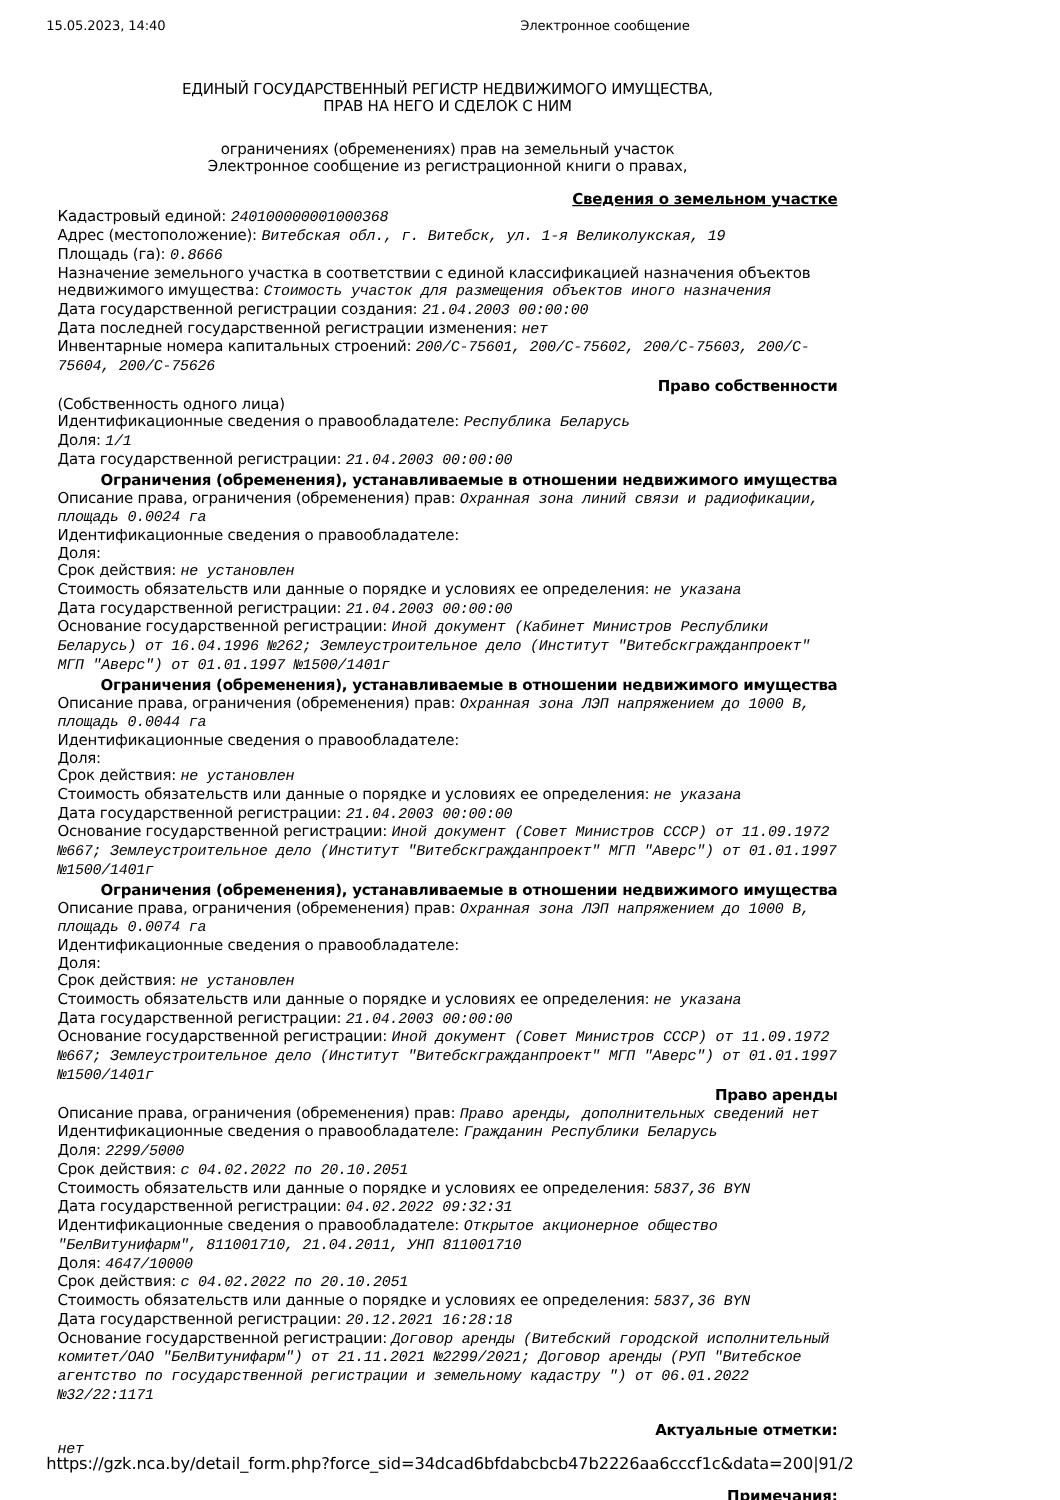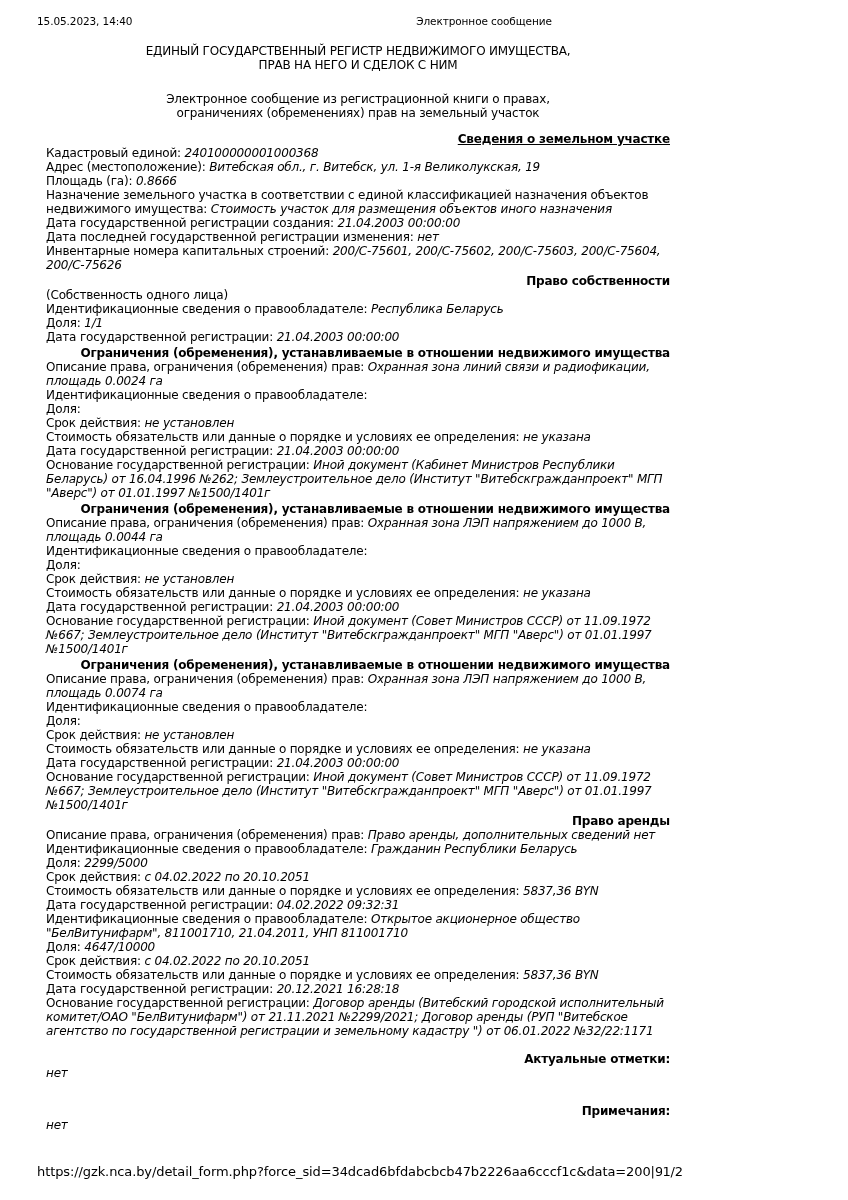--- a/index.html
+++ b/index.html
@@ -27,36 +27,36 @@
   }
   .print-date { position: absolute; left: 37px; top: 0; white-space: nowrap; }
   .print-title {
     position: absolute; left: 484px; top: 0;
     transform: translateX(-50%);
     white-space: nowrap;
   }
 
   .doc { padding: 44px 38px 0 46px; }
 
-  .doc-title { text-align: center; }
+  .doc-title { text-align: center; margin-top: 20px; }
   .doc-subtitle { text-align: center; margin-top: 20px; }
 
   .sections { margin-top: 0; }
   .doc-section { margin-top: 2px; }
   .sec-land { margin-top: 12px; }
   .sec-lease { }
   .sec-marks { margin-top: 14px; }
   .sec-notes { margin-top: 24px; }
 
   .section-heading { font-weight: bold; text-align: right; }
   .section-heading.underlined { text-decoration: underline; }
 
   .field-line { min-height: 14px; }
   .field-label { font-style: normal; }
-  .field-value { font-style: italic; }
+  .field-value { font-style: italic; font-family: Liberation Mono, monospace; }
 
   .print-footer {
     position: absolute;
     bottom: 21px; left: 37px; right: 25px;
     display: flex;
     justify-content: space-between;
     align-items: flex-start;
     font-size: 13px;
     letter-spacing: -0.1px;
   }
@@ -72,22 +72,22 @@
     <span class="print-date">15.05.2023, 14:40</span>
     <span class="print-title">Электронное сообщение</span>
   </div>
 
   <div class="doc">
     <div class="doc-title">
       <div>ЕДИНЫЙ ГОСУДАРСТВЕННЫЙ РЕГИСТР НЕДВИЖИМОГО ИМУЩЕСТВА,</div>
       <div>ПРАВ НА НЕГО И СДЕЛОК С НИМ</div>
     </div>
     <div class="doc-subtitle">
+      <div>ограничениях (обременениях) прав на земельный участок</div>
       <div>Электронное сообщение из регистрационной книги о правах,</div>
-      <div>ограничениях (обременениях) прав на земельный участок</div>
     </div>
     <div class="sections">
         <section class="doc-section sec-land">
           <div class="section-heading underlined">Сведения о земельном участке</div>
           <div class="field-line"><span class="field-label">Кадастровый единой:</span> <span class="field-value">240100000001000368</span></div>
           <div class="field-line"><span class="field-label">Адрес (местоположение):</span> <span class="field-value">Витебская обл., г. Витебск, ул. 1-я Великолукская, 19</span></div>
           <div class="field-line"><span class="field-label">Площадь (га):</span> <span class="field-value">0.8666</span></div>
           <div class="field-line"><span class="field-label">Назначение земельного участка в соответствии с единой классификацией назначения объектов недвижимого имущества:</span> <span class="field-value">Стоимость участок для размещения объектов иного назначения</span></div>
           <div class="field-line"><span class="field-label">Дата государственной регистрации создания:</span> <span class="field-value">21.04.2003 00:00:00</span></div>
           <div class="field-line"><span class="field-label">Дата последней государственной регистрации изменения:</span> <span class="field-value">нет</span></div>

